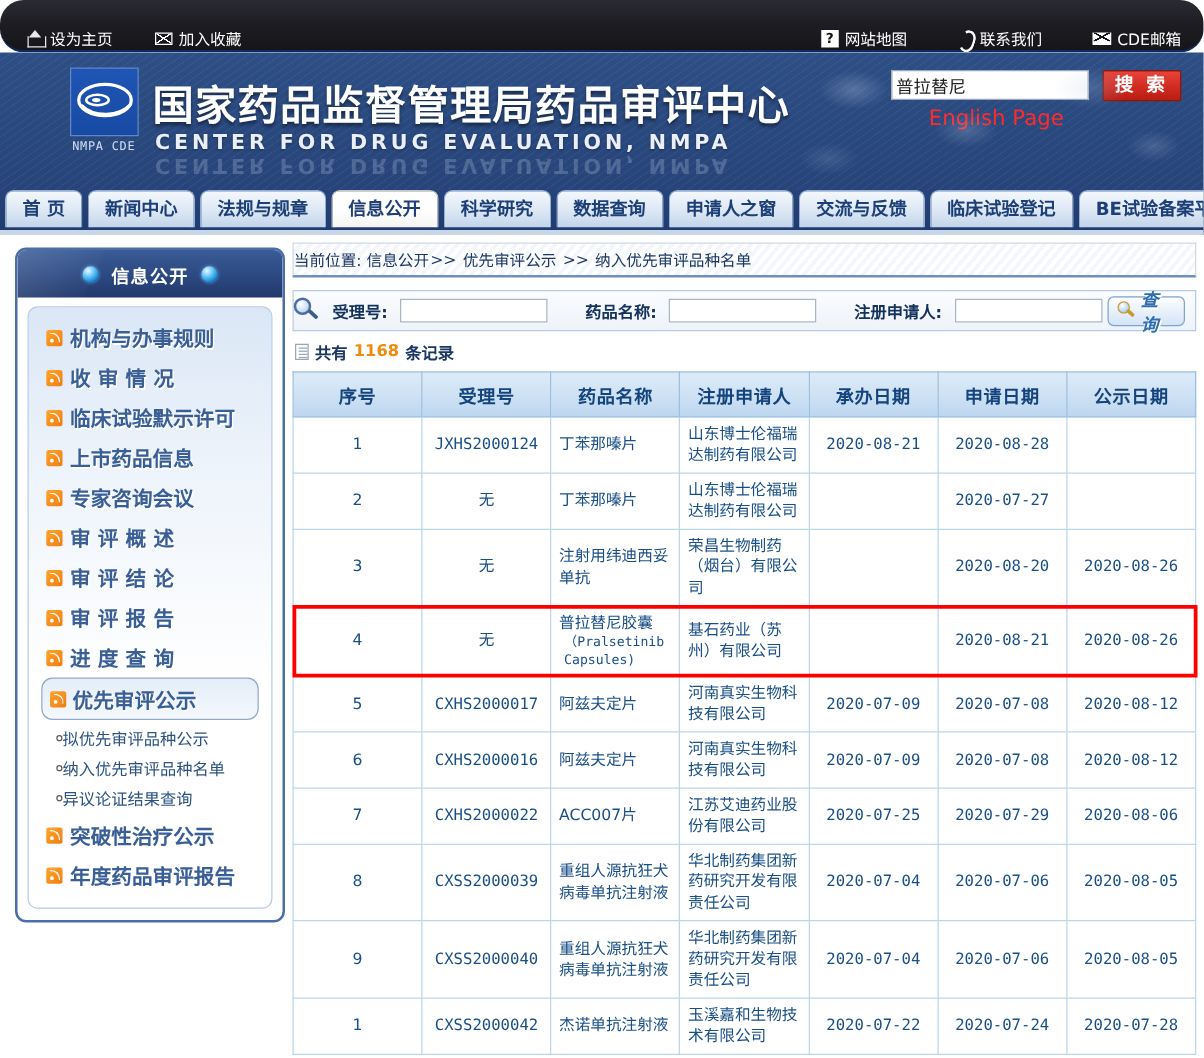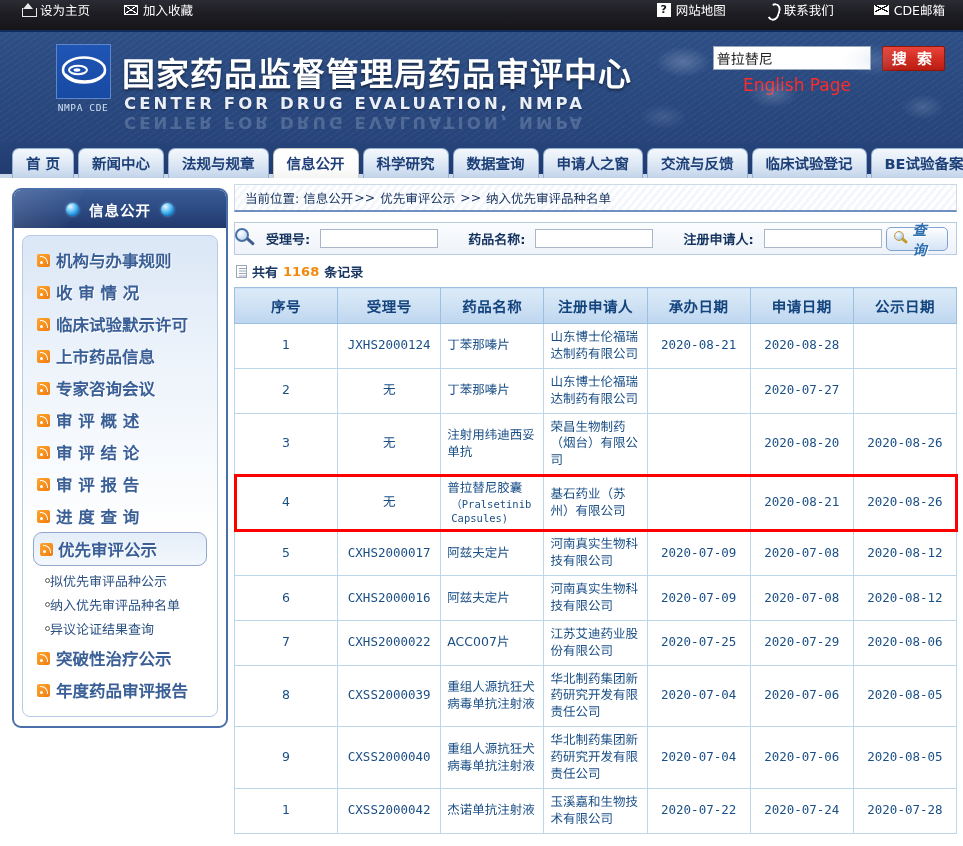--- a/index.html
+++ b/index.html
@@ -7,25 +7,26 @@
   html, body {
     margin: 0; padding: 0;
     width: 963px; height: 846px;
     overflow: hidden;
     font-family: "DejaVu Sans", "Liberation Sans", sans-serif;
     background: #ffffff;
   }
 
   
   .topbar {
-    height: 32px;
+    height: 42px;
     background: linear-gradient(to bottom, #2b2b33 0%, #1c1c22 50%, #16161a 100%);
-    display: flex; align-items: flex-start;
+    display: flex; align-items: flex-end;
     position: relative;
     border-bottom: 2px solid #0d2b5c;
+    border-radius: 19px;
   }
   .topbar-left { display: flex; align-items: center; padding-left: 22px; gap: 34px; }
   .topbar-right { display: flex; align-items: center; position: absolute; right: 18px; gap: 40px; }
   .tb-item { display: flex; align-items: center; gap: 5px; color: #ffffff; font-size: 12.5px; cursor: pointer; white-space: nowrap; }
   .ico-home { width: 13px; height: 12px; position: relative; display:inline-block; }
   .ico-home::before {
     content:""; position:absolute; left:0; top:4px; width:13px; height:8px;
     border:1.4px solid #e8e8e8; border-top:none; background:transparent;
   }
   .ico-home::after {
@@ -115,21 +116,21 @@
   .english-link {
     position:absolute; right: 112px; top: 43px;
     color: #ff2b2b; font-size: 17px; cursor:pointer; white-space:nowrap;
     font-family: "DejaVu Sans", "Liberation Sans", sans-serif;
   }
 
   
   .navbar {
     height: 36px; position:relative;
     background: linear-gradient(to bottom, #27447a 0%, #1f3a6d 100%);
-    display:flex; align-items:flex-end; padding-left: 12px;
+    display:flex; padding-left: 4px;
     overflow:hidden;
   }
   .navbar::after {
     content:""; position:absolute; left:0; bottom:0; width:100%; height:4px; background:#c9d6e8;
   }
   .tab {
     height: 30px; line-height: 30px; margin-right: 4px; padding: 0 13px;
     background: linear-gradient(to bottom, #f4f8fd 0%, #dce7f4 55%, #c2d4ea 100%);
     border: 1px solid #93b0d2; border-bottom:none;
     border-radius: 7px 7px 0 0;
@@ -203,21 +204,21 @@
     padding: 2.5px 0 2.5px 22px;
     font-size: 13px; color:#2c5282; cursor:pointer; white-space:nowrap;
   }
   .dotc { width:5px; height:5px; border:1.3px solid #5a5a5a; border-radius:50%; flex:none; }
 
   
   .content { flex:1; padding: 0 6px 0 6px; }
   .crumb-box {
     border: 1px solid #cfd9e6; border-bottom: 2px solid #6e8fc0;
     background: repeating-linear-gradient(130deg, #ffffff 0px, #ffffff 3px, #f3f6fa 3px, #f3f6fa 6px);
-    height: 28px; display:flex; align-items:center; padding-left: 10px;
+    height: 28px; display:flex; align-items:center; 
     font-size: 12.5px; color:#1b3763; white-space:nowrap;
   }
   .crumb-box .sep { margin: 0 1px; }
   .crumb-link { color:#1b3763; cursor:pointer; }
   .filter-bar {
     margin-top: 10px; height: 33px;
     border: 1px solid #b9cbe2;
     background: linear-gradient(to bottom, #fbfcfe 0%, #eef3f9 100%);
     display:flex; align-items:center; padding-left: 0; gap: 4px;
   }

